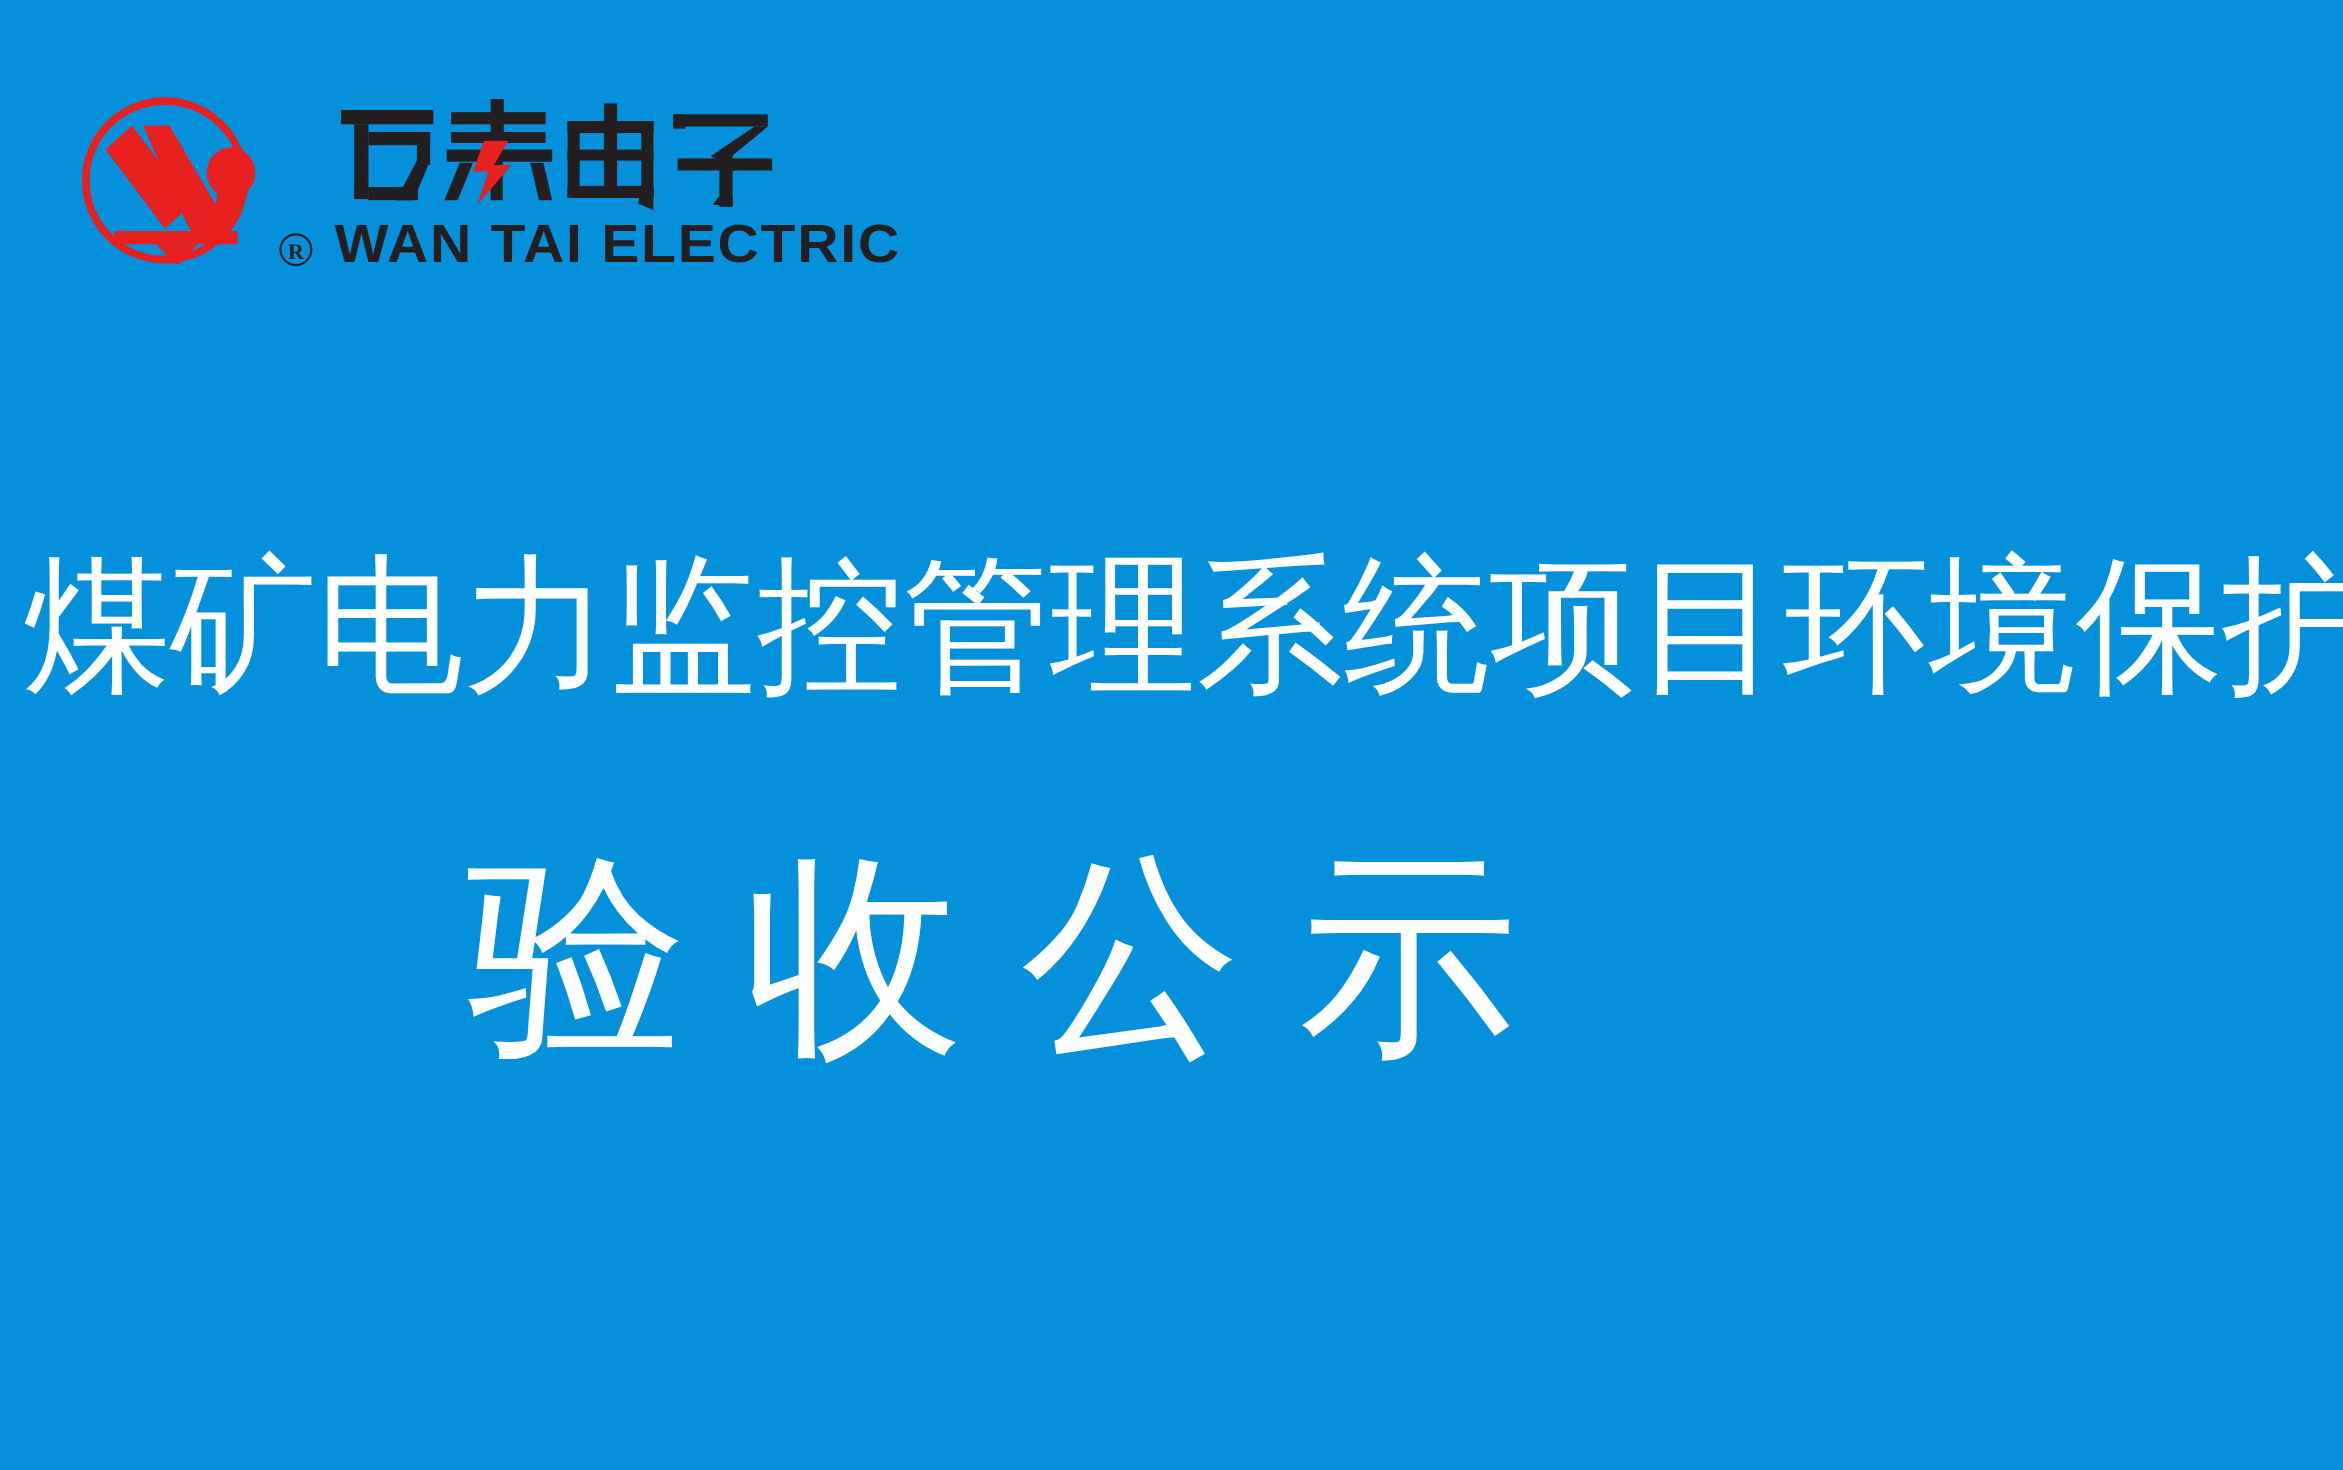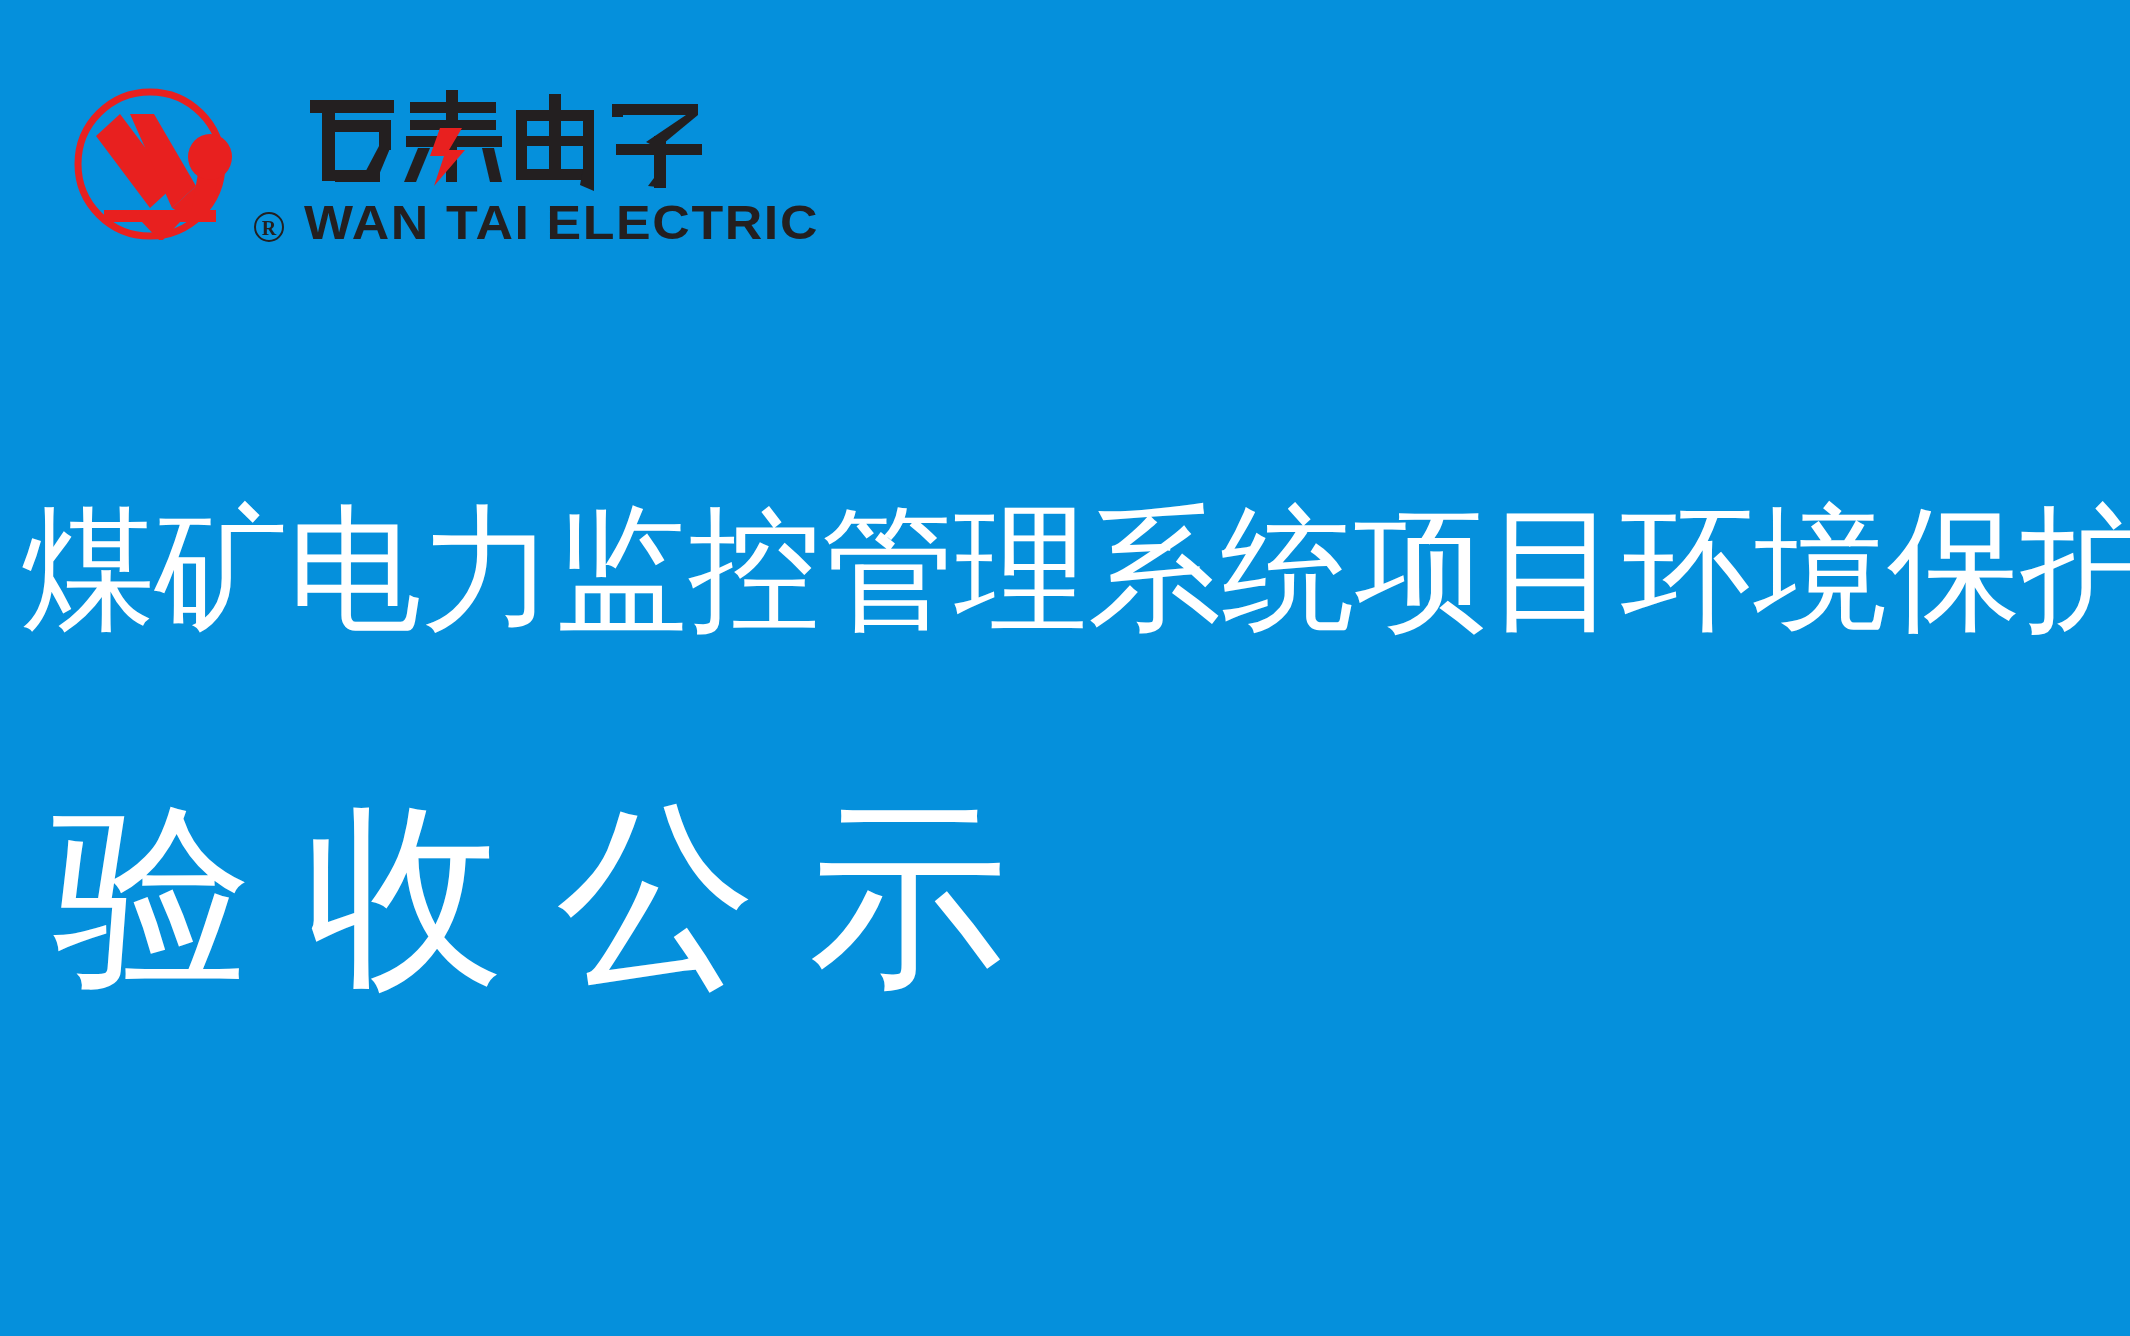--- a/index.html
+++ b/index.html
@@ -87,22 +87,23 @@
     line-height: 1.08;
     letter-spacing: 0px;
     white-space: nowrap;
     transform: scaleX(0.98);
     transform-origin: center top;
   }
 
   #headline-secondary {
     position: absolute;
     left: 0;
-    top: 784px;
+    top: 758px;
     width: 1804px;
+    text-align: center;
     color: #ffffff;
     font-family: "DejaVu Sans", "Liberation Sans", sans-serif;
     font-size: 200px;
     line-height: 1.12;
     letter-spacing: 52px;
     text-indent: 52px;
     white-space: nowrap;
   }
 </style>
 </head>

